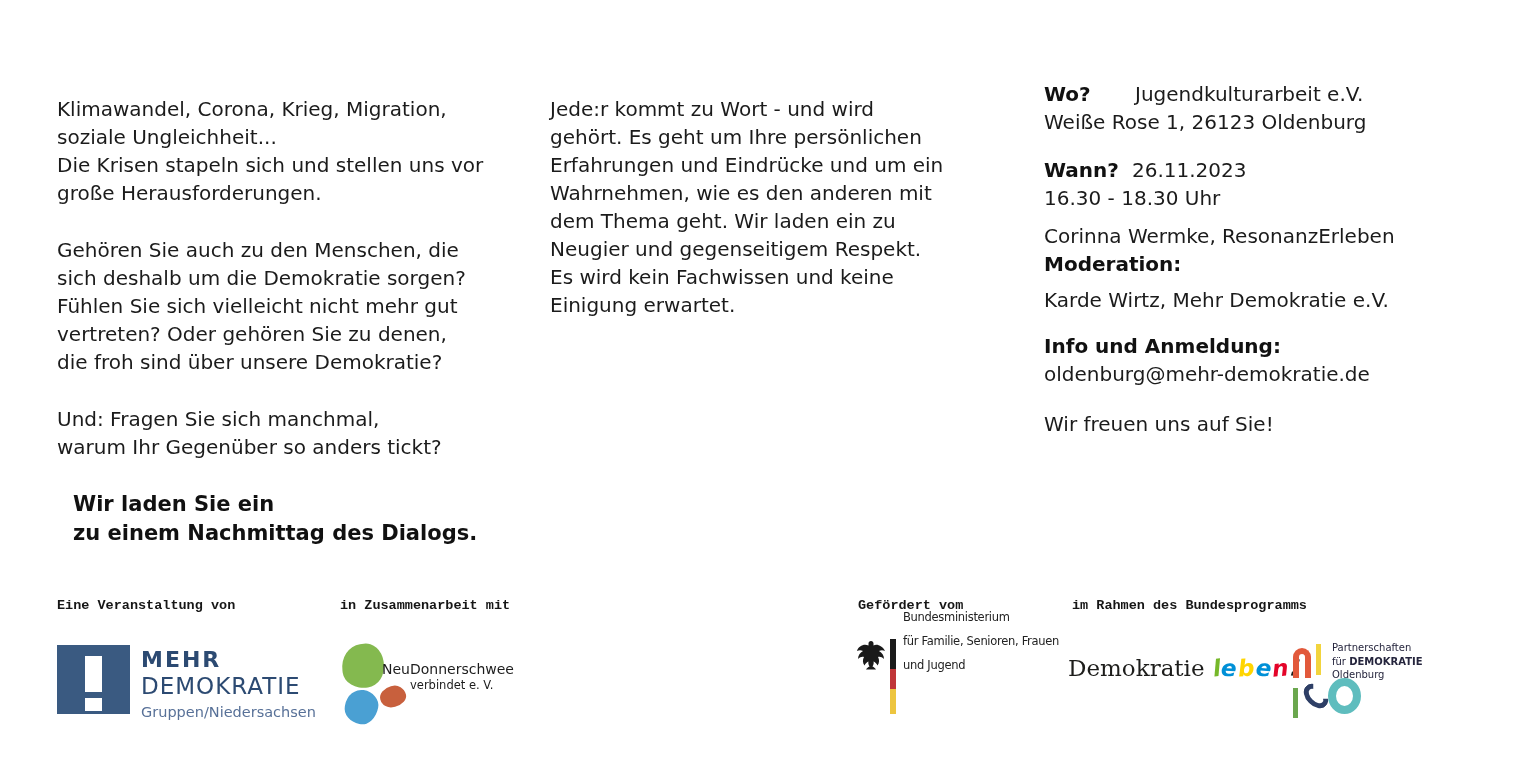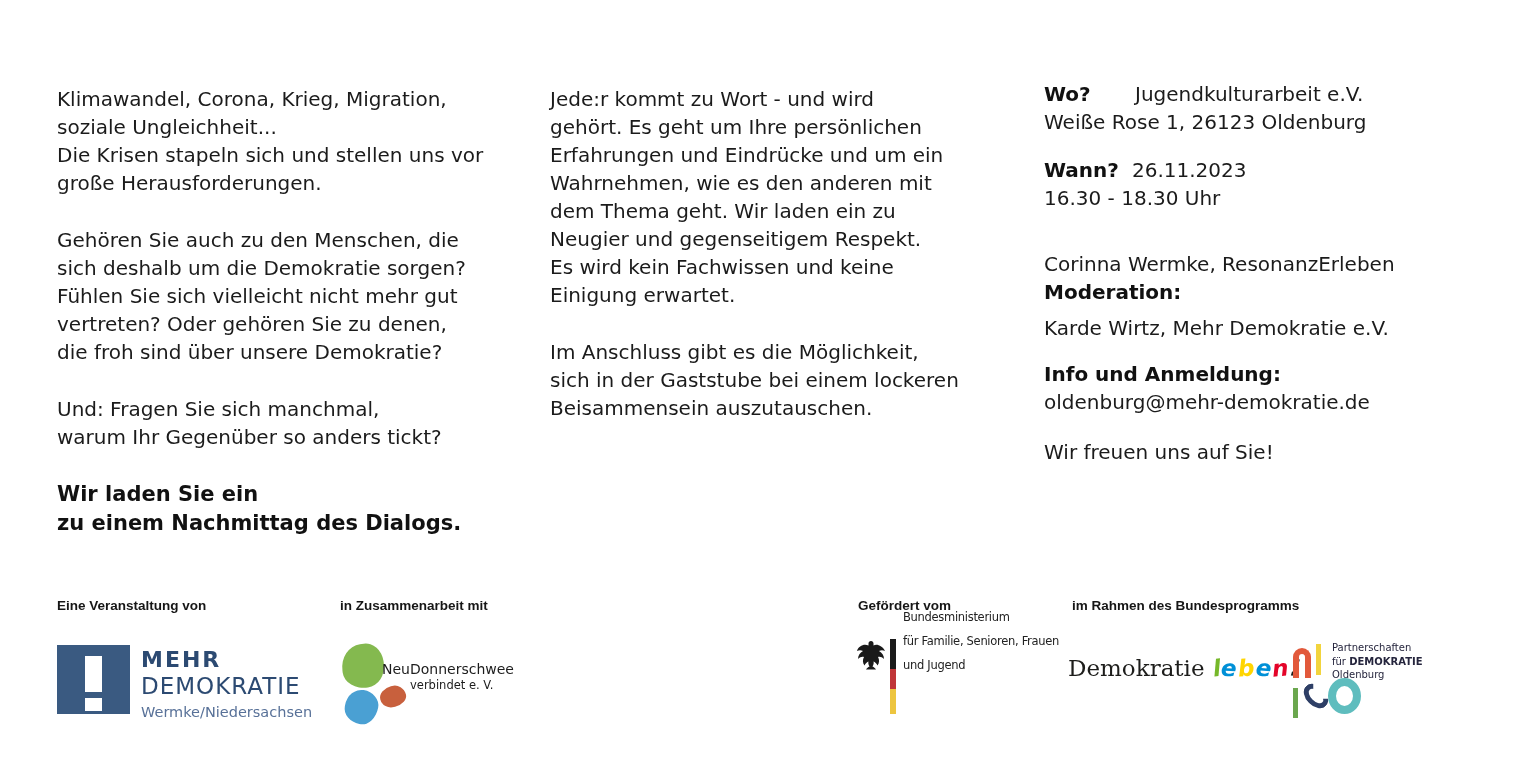--- a/index.html
+++ b/index.html
@@ -7,35 +7,35 @@
     width:1536px;height:768px;background:#ffffff;position:relative;overflow:hidden;
     font-family:"DejaVu Sans",sans-serif;color:#1b1b1b;
   }
   .abs{position:absolute}
 
   
   .col{position:absolute;top:80px}
   .col-left{left:57px;width:498px}
   .col-mid{left:550px;width:460px}
   .col-right{left:1044px;width:445px}
-  .para{white-space:pre-line;font-size:20px;line-height:28px;margin:5px 0 29px 0}
-  .invitation{white-space:pre-line;font-size:21px;line-height:29px;font-weight:bold;margin:0;color:#111}
+  .para{white-space:pre-line;font-size:20px;line-height:28px;margin:15px 0 29px 0}
+  .invitation{white-space:pre-line;font-size:21px;line-height:29px;font-weight:bold;margin:16px;color:#111}
 
   .rc-line{font-size:20px;line-height:28px}
   .lbl{font-weight:bold;color:#111}
   .wo-label{display:inline-block;width:91px}
   .wann-label{display:inline-block;width:88px}
   .block-wo{margin-bottom:20px}
-  .block-wann{margin-bottom:38px}
+  .block-wann{margin-bottom:10px}
   .block-mod{margin-bottom:18px}
   .mod2{margin-top:8px}
   .block-info{margin-bottom:22px}
 
   
-  .footer-label{position:absolute;font-family:Liberation Sans, sans-serif;font-weight:bold;font-size:13.5px;color:#161616}
+  .footer-label{position:absolute;font-family:Liberation Mono, monospace;font-weight:bold;font-size:13.5px;color:#161616}
   .fl-1{left:57px;top:598px}
   .fl-2{left:340px;top:598px}
   .fl-3{left:858px;top:598px}
   .fl-4{left:1072px;top:598px}
 
   
   .md-box{left:57px;top:645px;width:73px;height:69px;background:#3a5a81}
   .md-bar{left:28px;top:11px;width:17px;height:36px;background:#fff}
   .md-dot{left:28px;top:53px;width:17px;height:13px;background:#fff}
   .md-text{left:141px;top:647px}
@@ -102,23 +102,20 @@
 
 <div class="col col-mid">
   <p class="para">Jede:r kommt zu Wort - und wird
 gehört. Es geht um Ihre persönlichen
 Erfahrungen und Eindrücke und um ein
 Wahrnehmen, wie es den anderen mit
 dem Thema geht. Wir laden ein zu
 Neugier und gegenseitigem Respekt.
 Es wird kein Fachwissen und keine
 Einigung erwartet.</p>
-  <p class="para">Im Anschluss gibt es die Möglichkeit,
-sich in der Gaststube bei einem lockeren
-Beisammensein auszutauschen.</p>
 </div>
 
 <div class="col col-right">
   <div class="block-wo">
     <div class="rc-line">
       <span class="lbl wo-label">Wo?</span><span>Jugendkulturarbeit e.V.</span>
     </div>
     <div class="rc-line">Weiße Rose 1, 26123 Oldenburg</div>
   </div>
 
@@ -148,21 +145,21 @@
 <div class="footer-label fl-3">Gefördert vom</div>
 <div class="footer-label fl-4">im Rahmen des Bundesprogramms</div>
 
 <div class="abs md-box">
   <div class="abs md-bar"></div>
   <div class="abs md-dot"></div>
 </div>
 <div class="abs md-text">
   <div class="md1">MEHR</div>
   <div class="md2">DEMOKRATIE</div>
-  <div class="md3">Wermke/Niedersachsen</div>
+  <div class="md3">Gruppen/Niedersachsen</div>
 </div>
 
 <div class="abs nd-blobs">
   <div class="abs nd-green"></div>
   <div class="abs nd-blue"></div>
   <div class="abs nd-orange"></div>
 </div>
 <div class="abs nd-text">
   <div class="nd1">
     <b>Neu</b><span>Donnerschwee</span>

